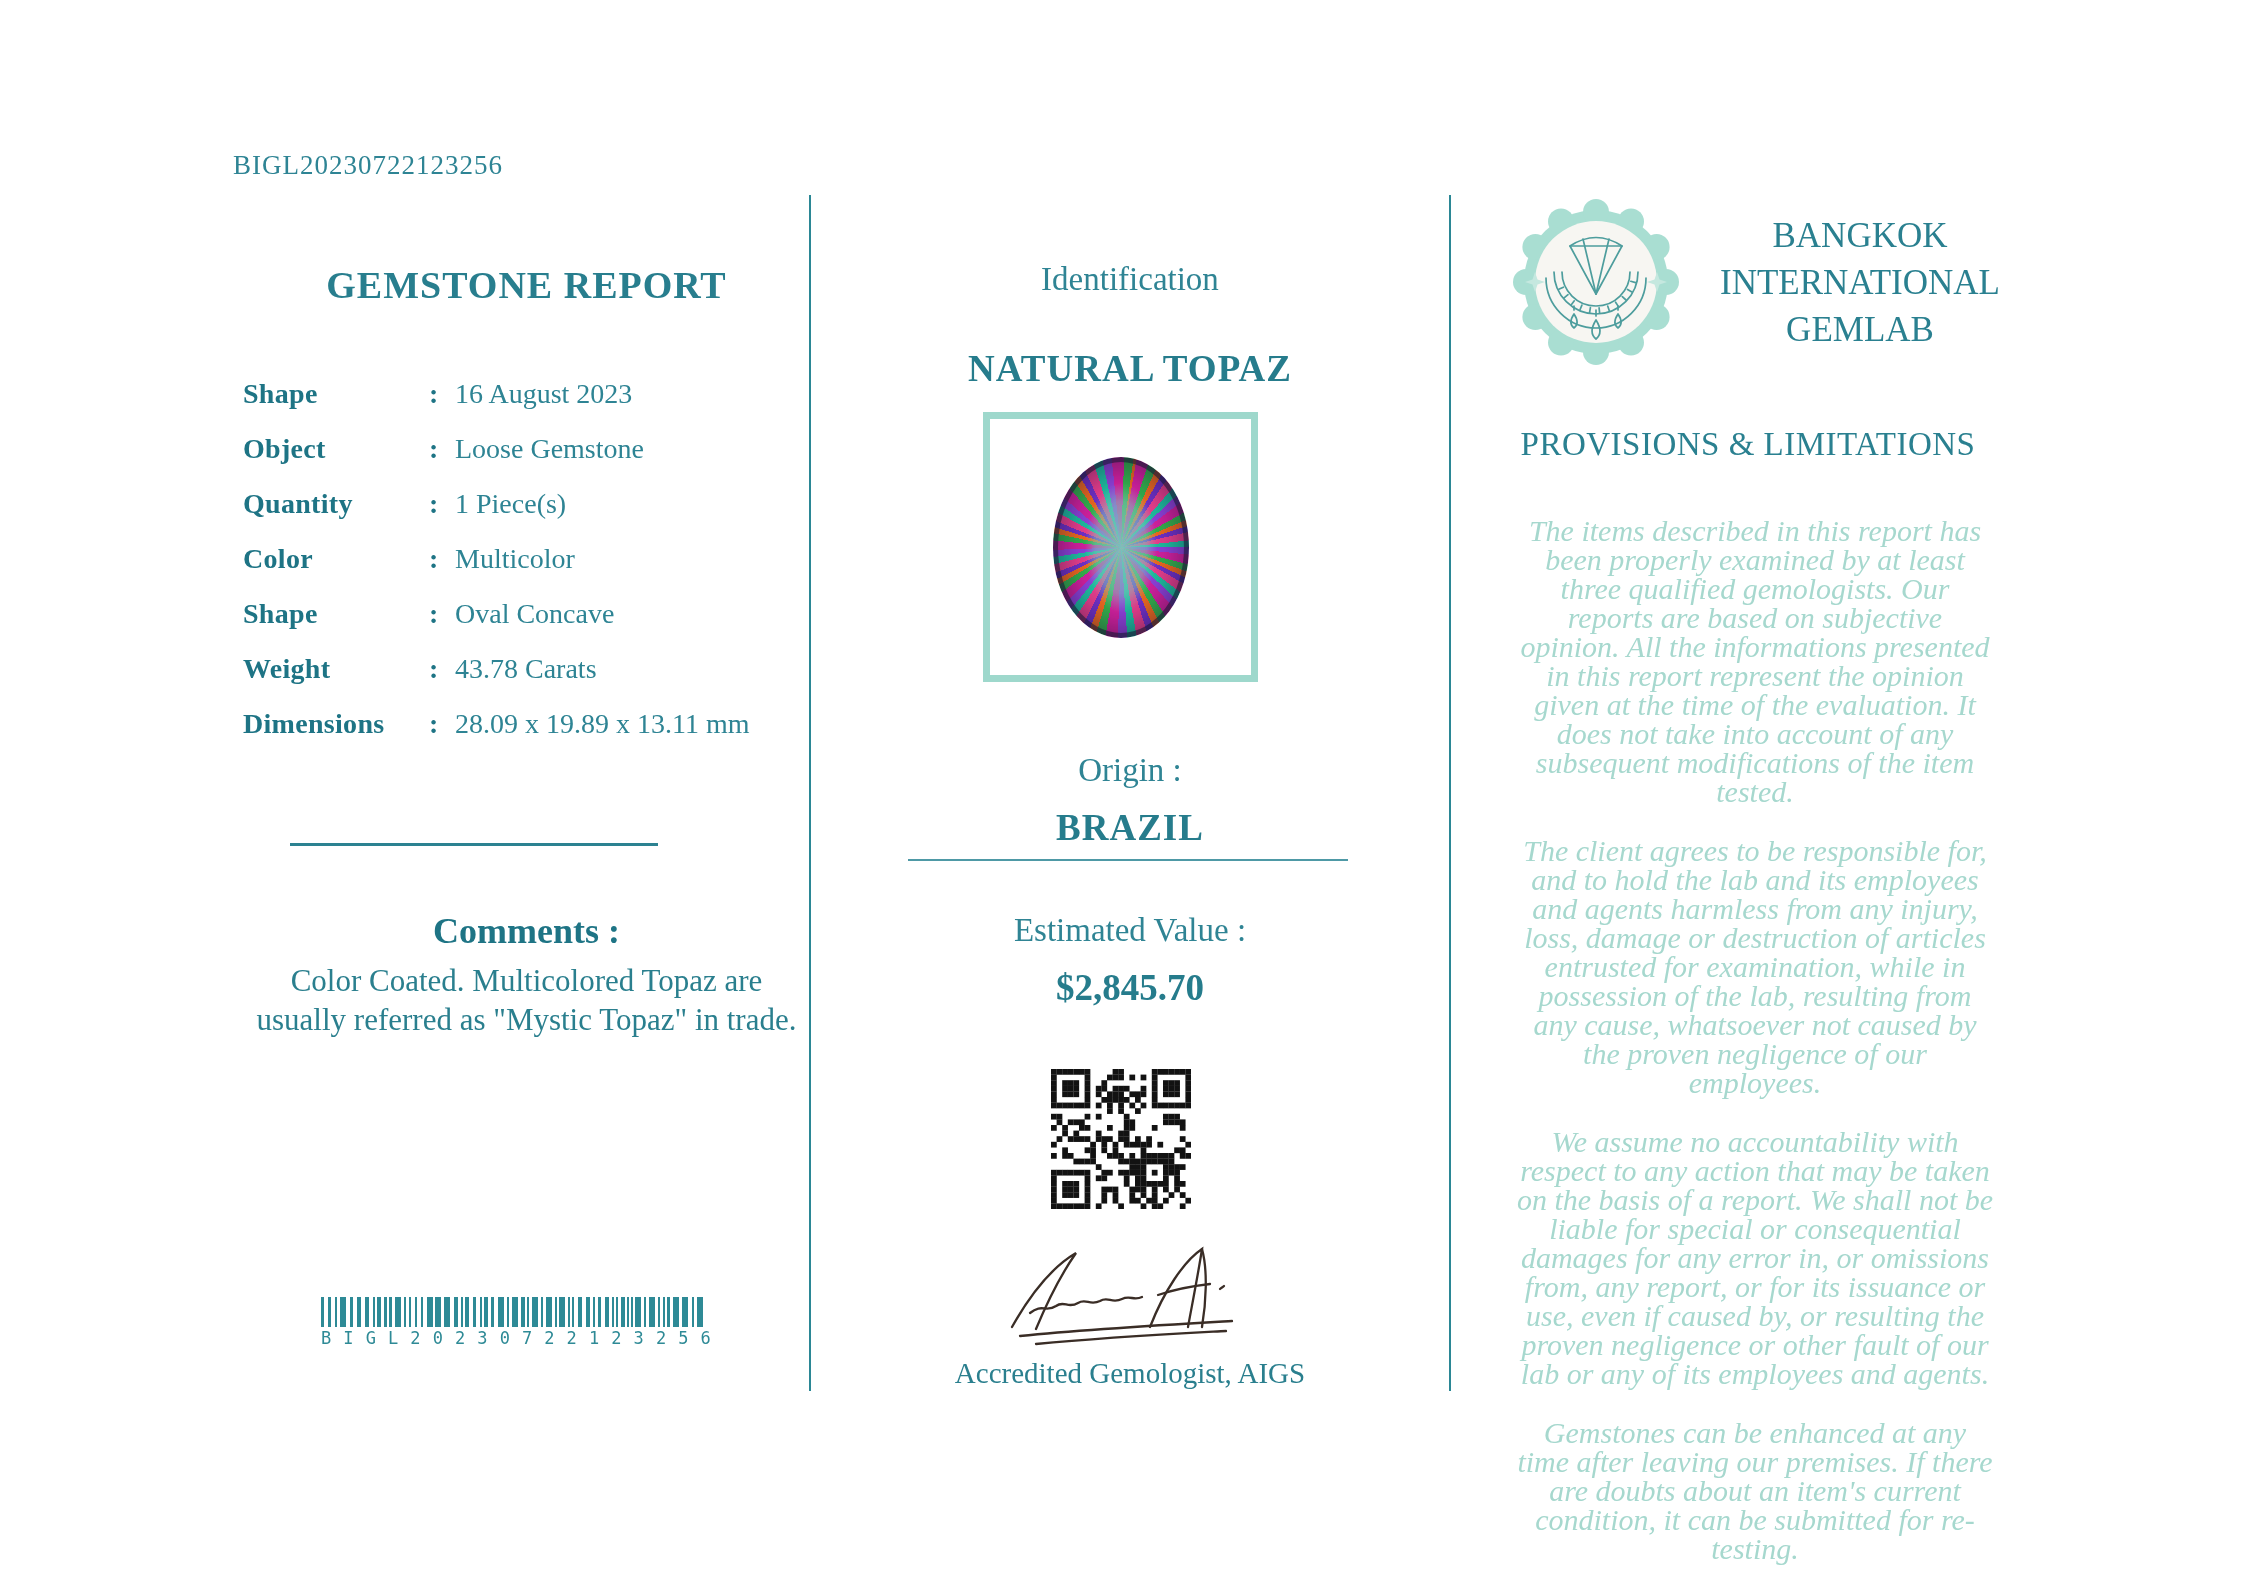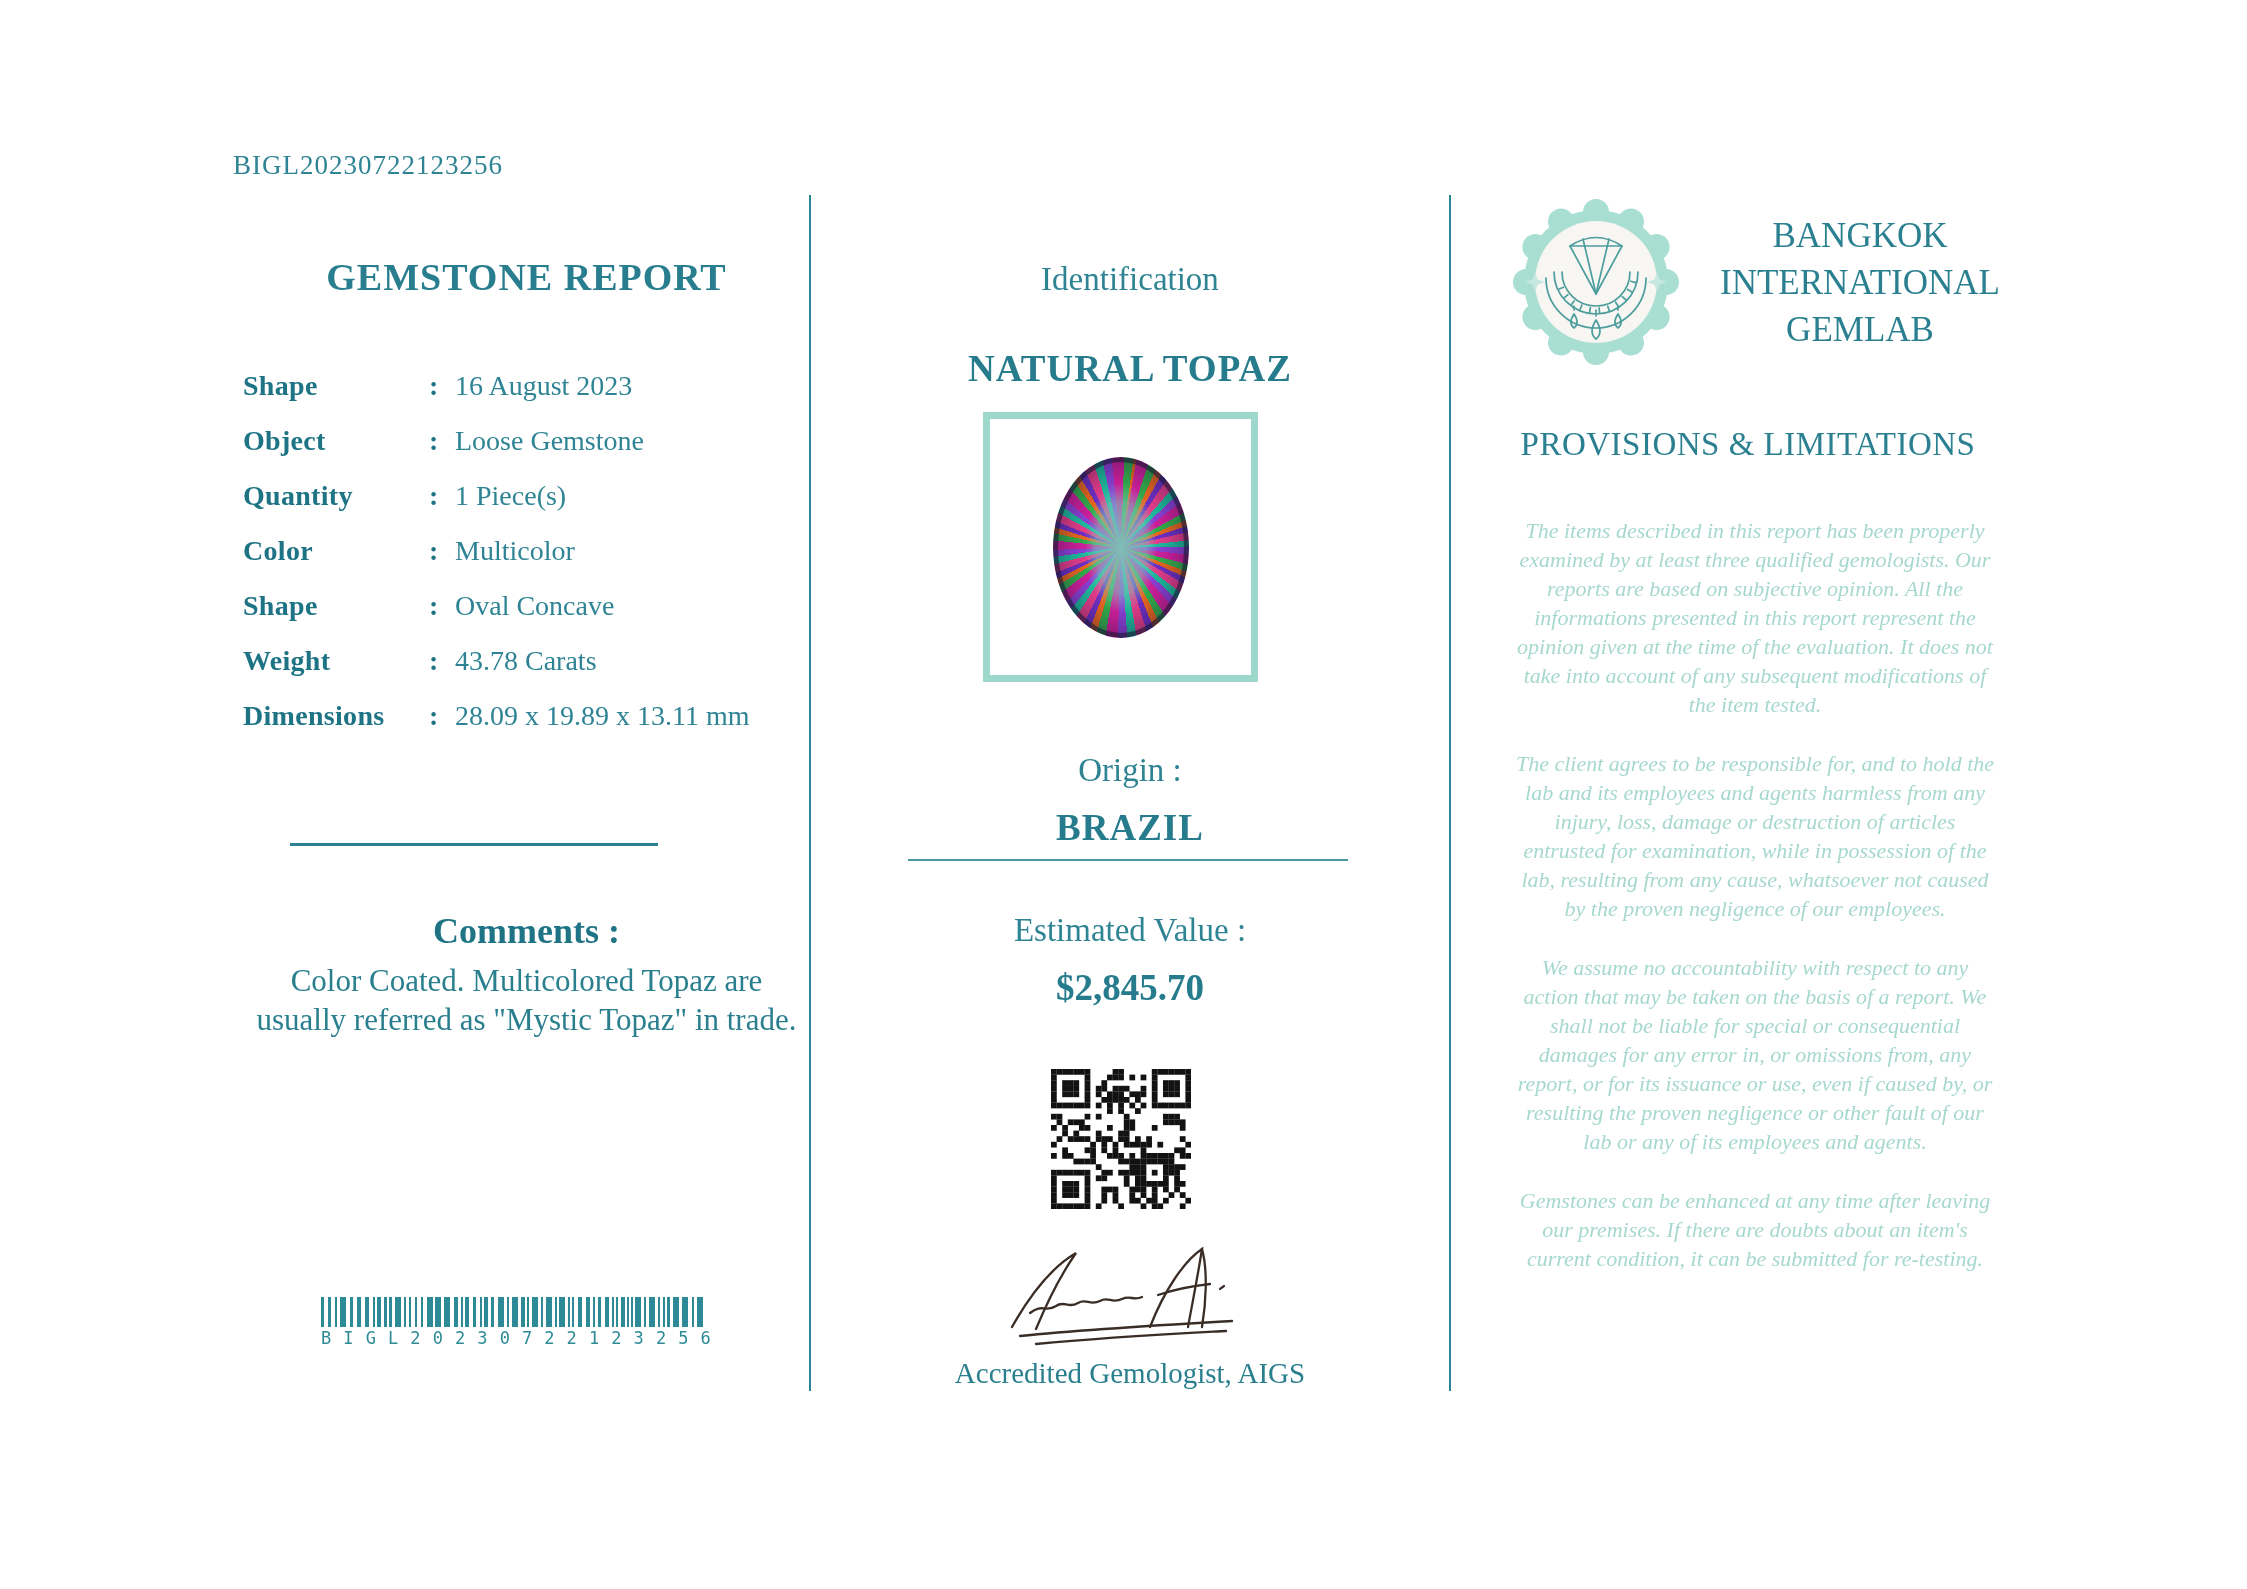--- a/index.html
+++ b/index.html
@@ -9,21 +9,21 @@
     overflow:hidden;
   }
   .page{position:absolute;inset:0;}
   .report-number{position:absolute;left:233px;top:150px;font-size:27px;letter-spacing:1px;color:#2e8494;}
   .vdiv{position:absolute;top:195px;width:2px;height:1196px;background:#2b8795;}
   .vdiv.left{left:809px}
   .vdiv.right{left:1449px}
 
   
   .col-left{position:absolute;left:243px;top:255px;width:567px;height:1180px;}
-  .col-left h1{margin:0;font-size:38px;font-weight:700;text-align:center;letter-spacing:1px;color:#287e8e;}
+  .col-left h1{margin:8px;font-size:38px;font-weight:700;text-align:center;letter-spacing:1px;color:#287e8e;}
   .fields{margin-top:72px;}
   .field-row{display:flex;font-size:28px;line-height:30px;margin-bottom:25px;}
   .flabel{width:186px;font-weight:700;color:#1e7485;letter-spacing:.3px;}
   .fcolon{width:26px;font-weight:700;color:#1e7485;}
   .fvalue{flex:1;color:#2e8494;}
   .rule-left{position:absolute;left:47px;top:588px;width:368px;height:3px;background:#2c8291;}
   .comments-label{position:absolute;top:655px;left:0;width:100%;text-align:center;font-weight:700;font-size:36px;color:#1e7485;}
   .comments-text{position:absolute;top:706px;left:5px;width:557px;text-align:center;font-size:31px;line-height:39px;color:#2a7f8e;}
   .barcode{position:absolute;left:78px;top:1042px;width:390px;}
   .barcode-bars{display:flex;height:30px;overflow:hidden;}
@@ -51,21 +51,21 @@
   .qr{position:absolute;left:241px;top:814px;width:140px;height:140px;}
   .sig{position:absolute;left:190px;top:980px;width:250px;height:120px;}
   .signatory{position:absolute;top:1102px;width:100%;font-size:29px;color:#2a7f8e;}
 
   
   .col-right{position:absolute;left:1450px;top:198px;width:630px;height:1240px;}
   .logo{position:absolute;left:60px;top:0;width:172px;height:176px;}
   .lab-name{position:absolute;left:200px;top:14px;width:420px;font-size:35px;line-height:47px;text-align:center;color:#2a8090;}
   .prov-title{position:absolute;left:0;top:228px;width:596px;text-align:center;font-size:33px;letter-spacing:.5px;color:#2a8090;}
   .prov-paragraphs{position:absolute;left:65px;top:318px;width:480px;text-align:center;font-style:italic;color:#a6d8ce;}
-  .prov-p{font-size:22px;line-height:29px;margin:0 0 30px;}
+  .prov-p{font-size:30px;line-height:29px;margin:0 0 30px;}
 </style>
 </head>
 <body>
 
 <div class="page">
 
   <div class="report-number">BIGL20230722123256</div>
   <div class="vdiv left"></div>
   <div class="vdiv right"></div>
 

